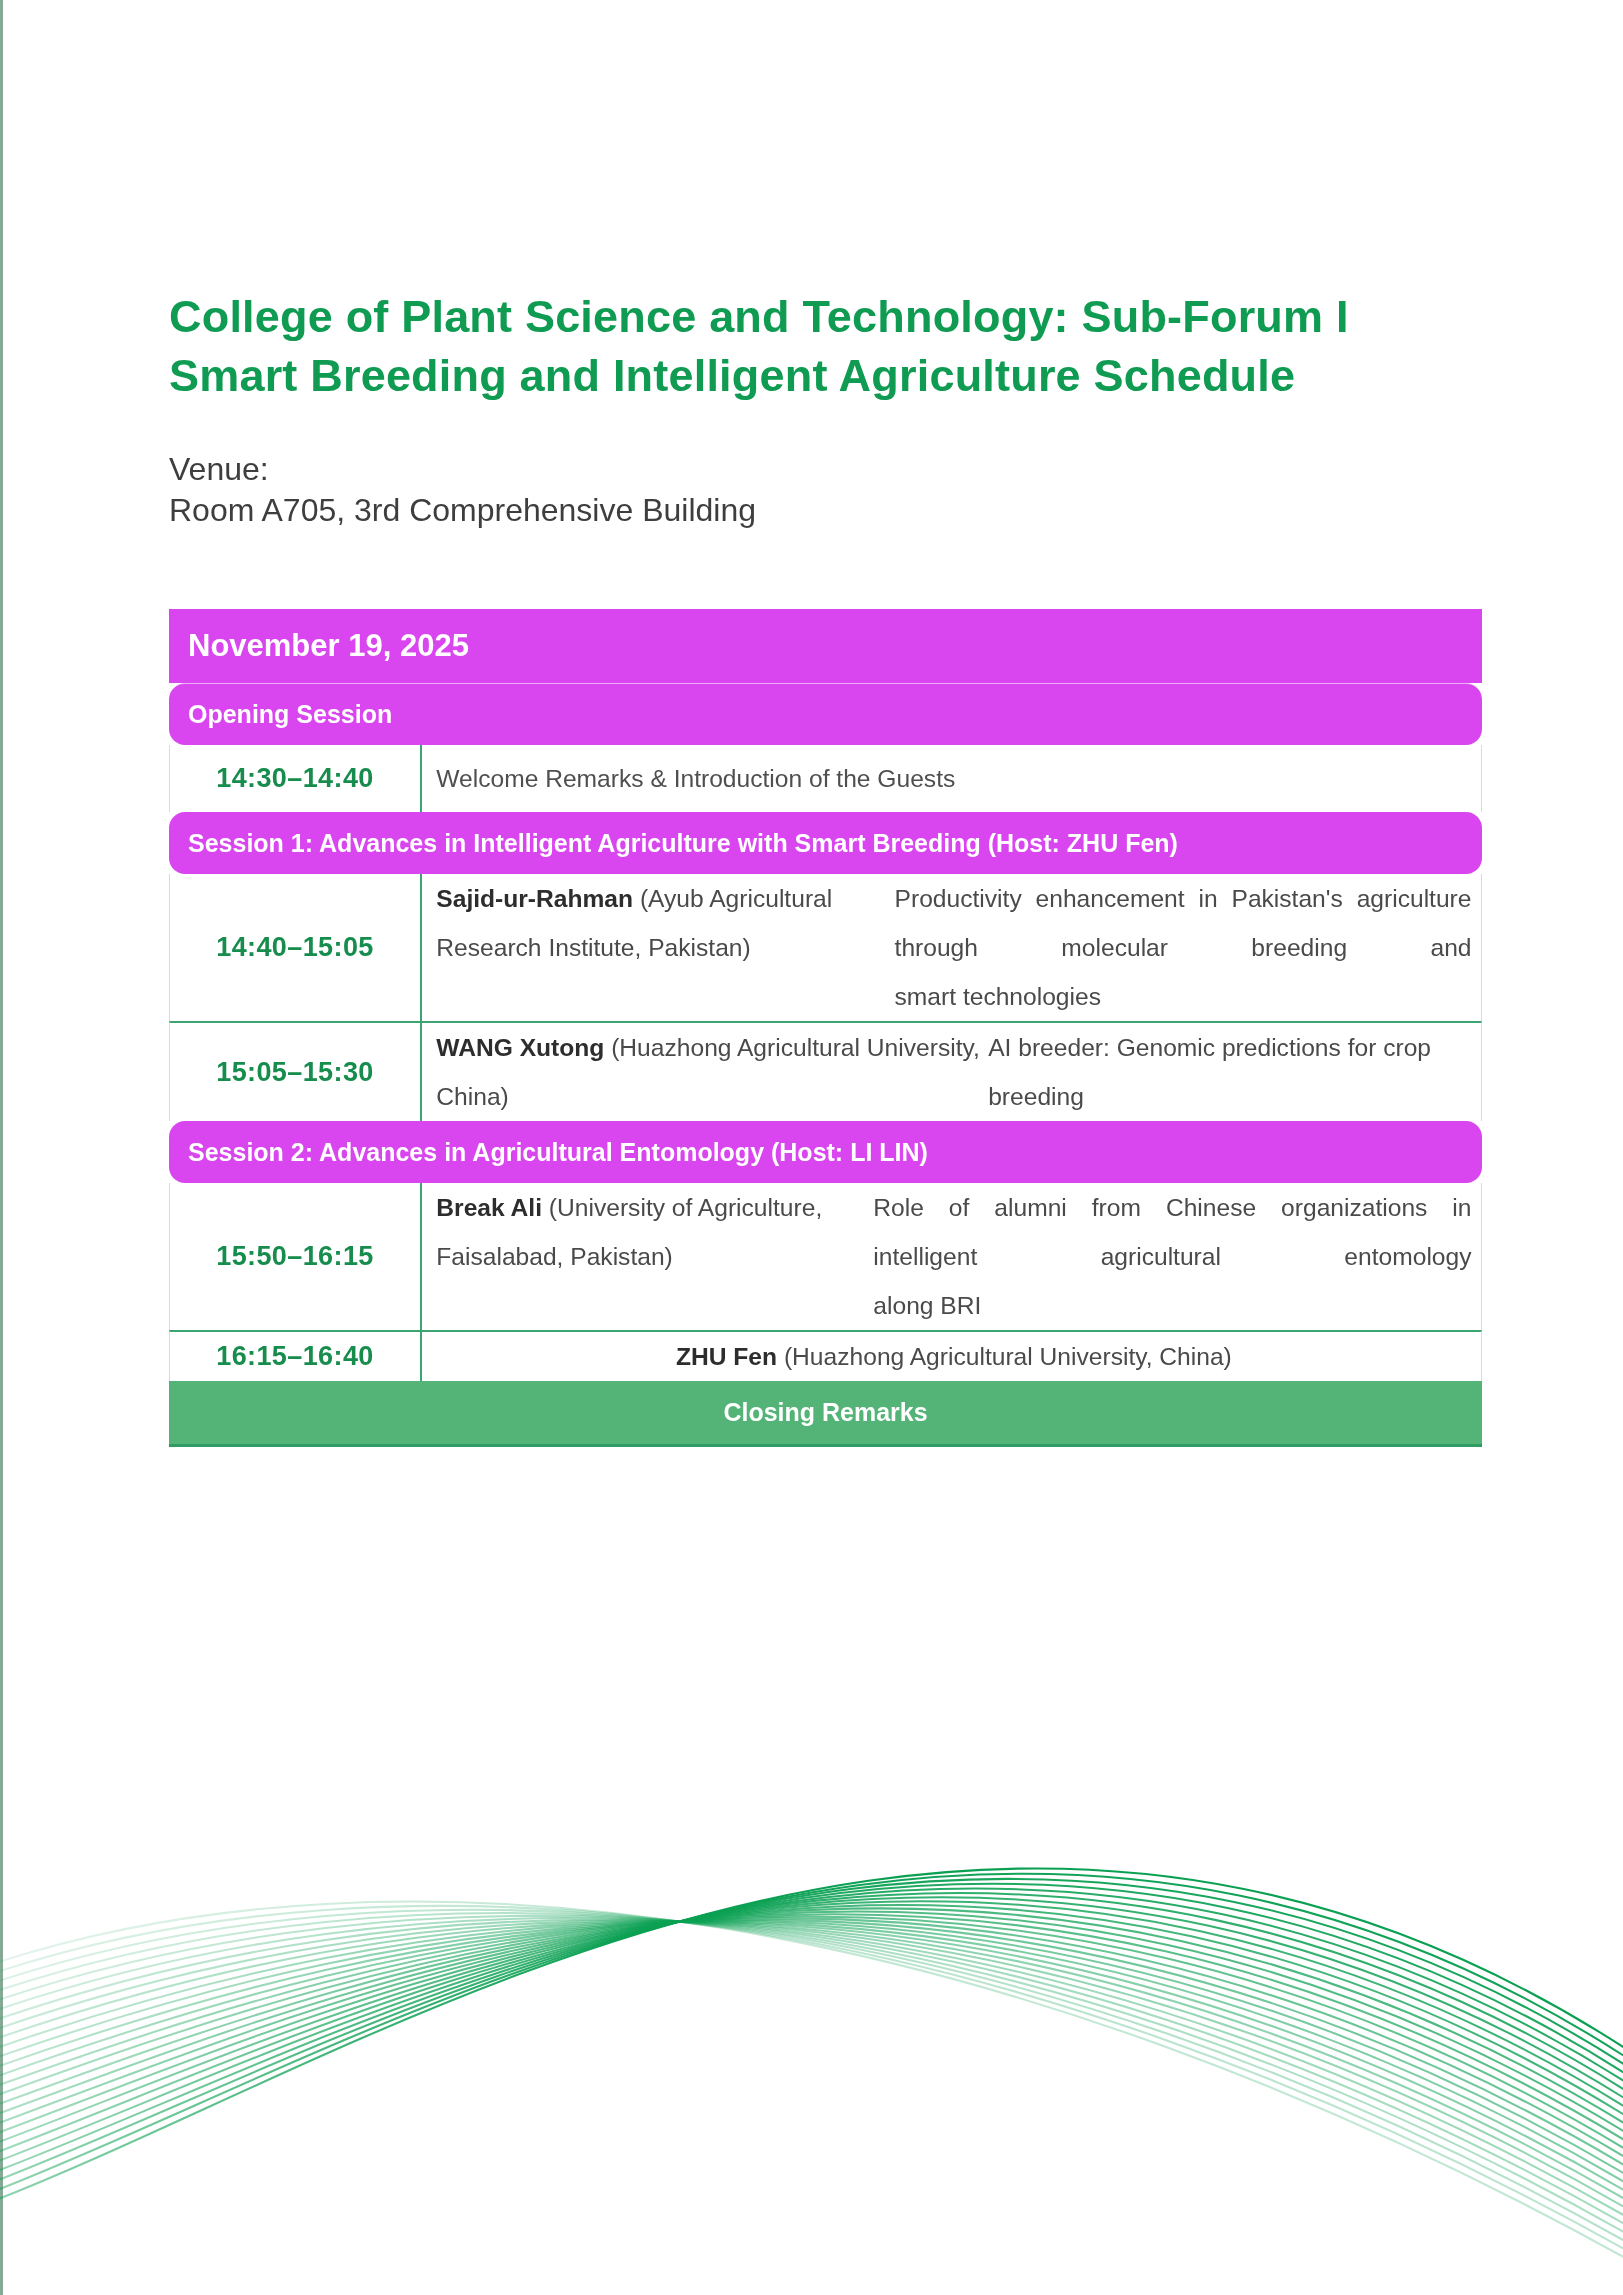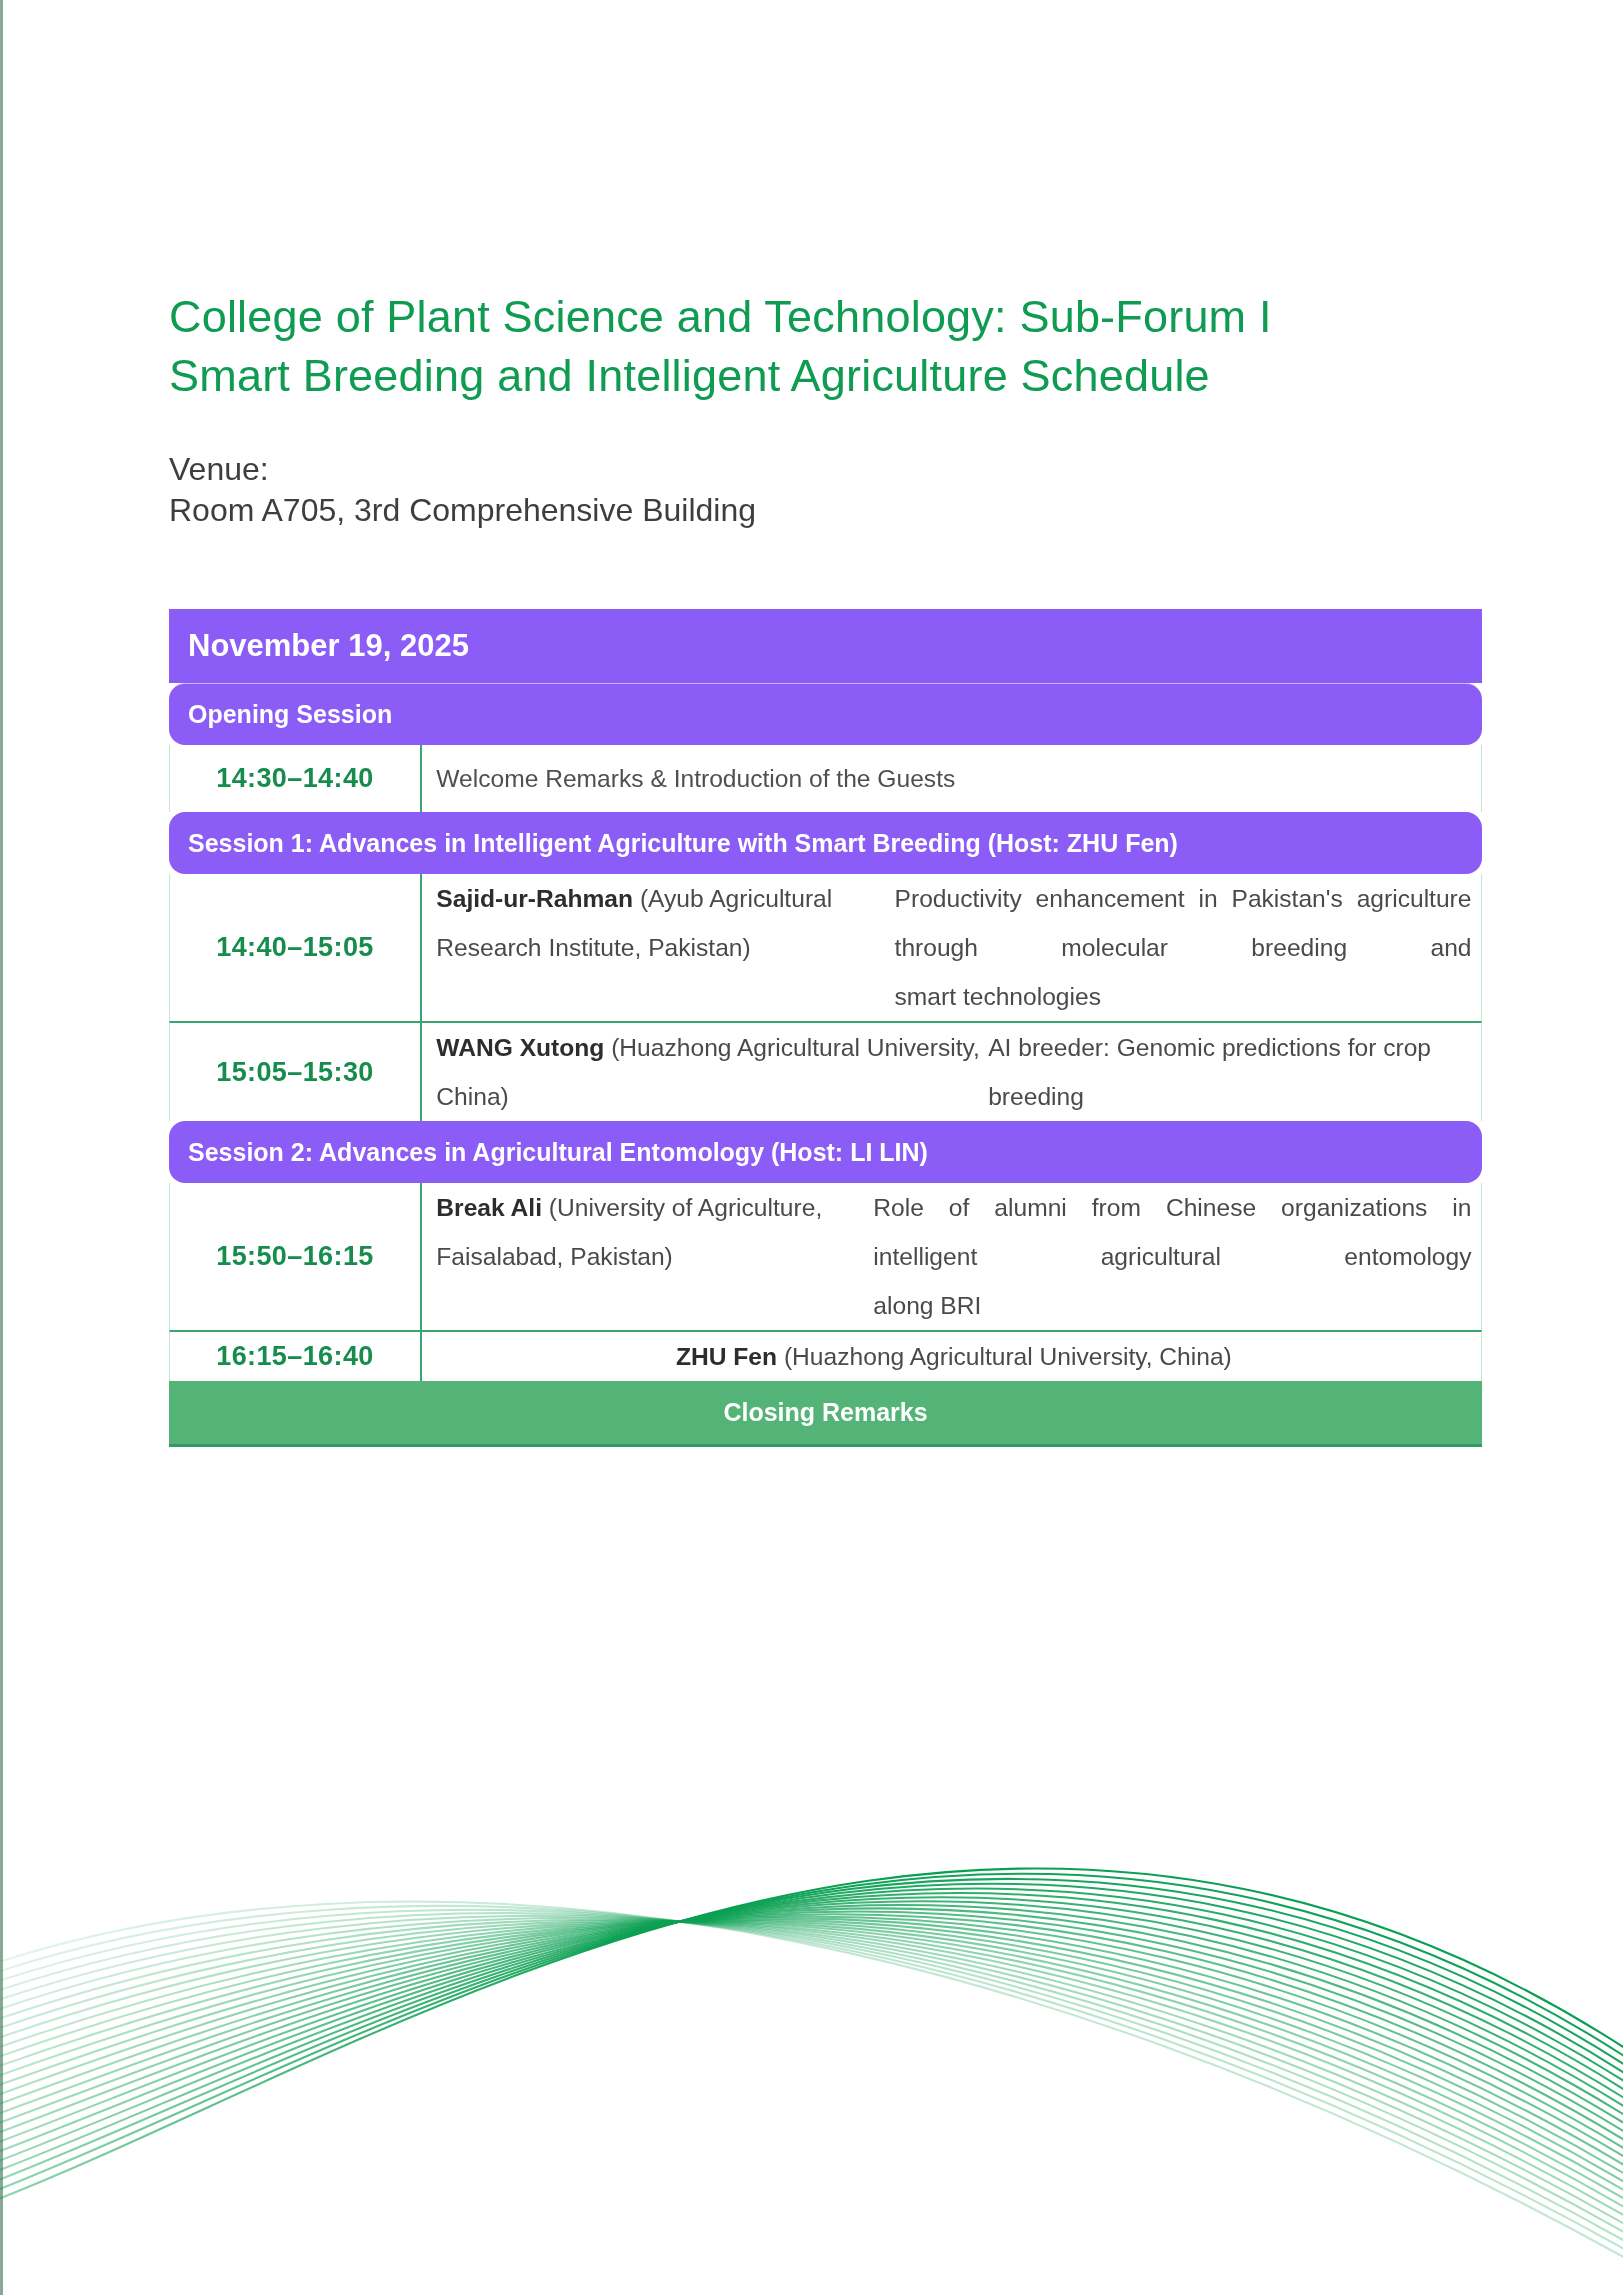--- a/index.html
+++ b/index.html
@@ -20,39 +20,39 @@
   .content {
     position: absolute;
     left: 169px; top: 0;
     width: 1313px;
   }
 
   
   .doc-title {
     margin-top: 287px;
     font-size: 45px;
-    font-weight: normal;
+    font-weight: bold;
     line-height: 59px;
     color: #0f9b51;
     letter-spacing: 0.2px;
   }
   .venue {
     margin-top: 44px;
     font-size: 32px;
     line-height: 41px;
     color: #3e3e3e;
   }
 
   
   .schedule-table {
     margin-top: 78px;
     width: 1313px;
   }
   .band {
-    background: #8b5cf6;
+    background: #d946ef;
     color: #ffffff;
     font-weight: bold;
     display: flex;
     align-items: center;
     box-sizing: border-box;
   }
   .band-date   { height: 74px; font-size: 31px; padding-left: 19px; }
   .band-section{ height: 62px; font-size: 25px; padding-left: 19px; border-radius: 16px; }
   .band-date + .band-section { border-top: 1.6px solid rgba(255,255,255,0.55); }
   .band-light {

